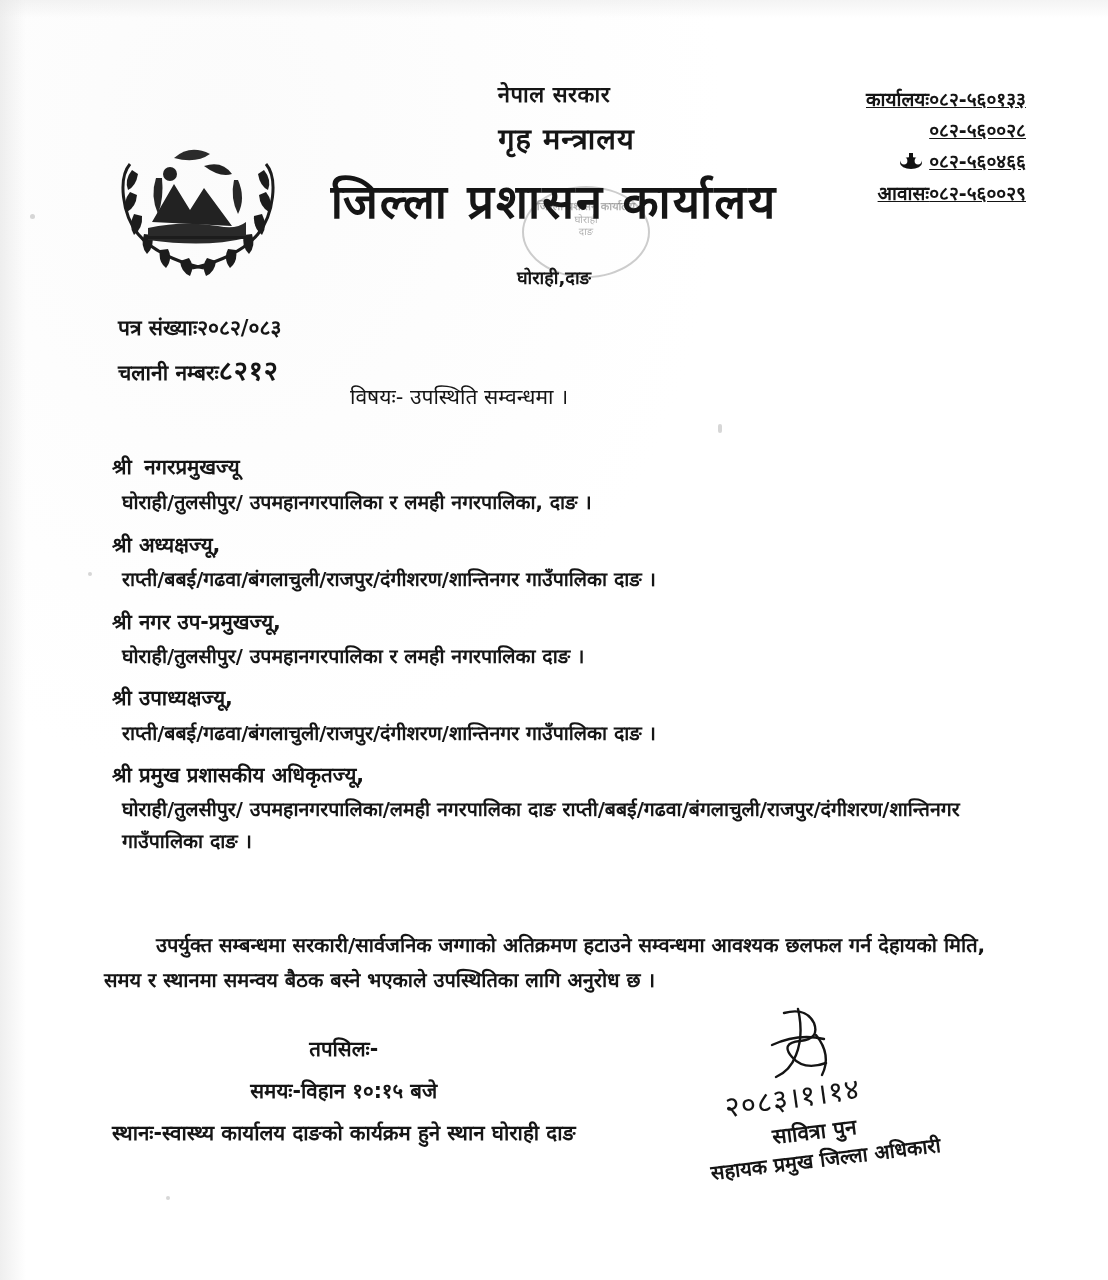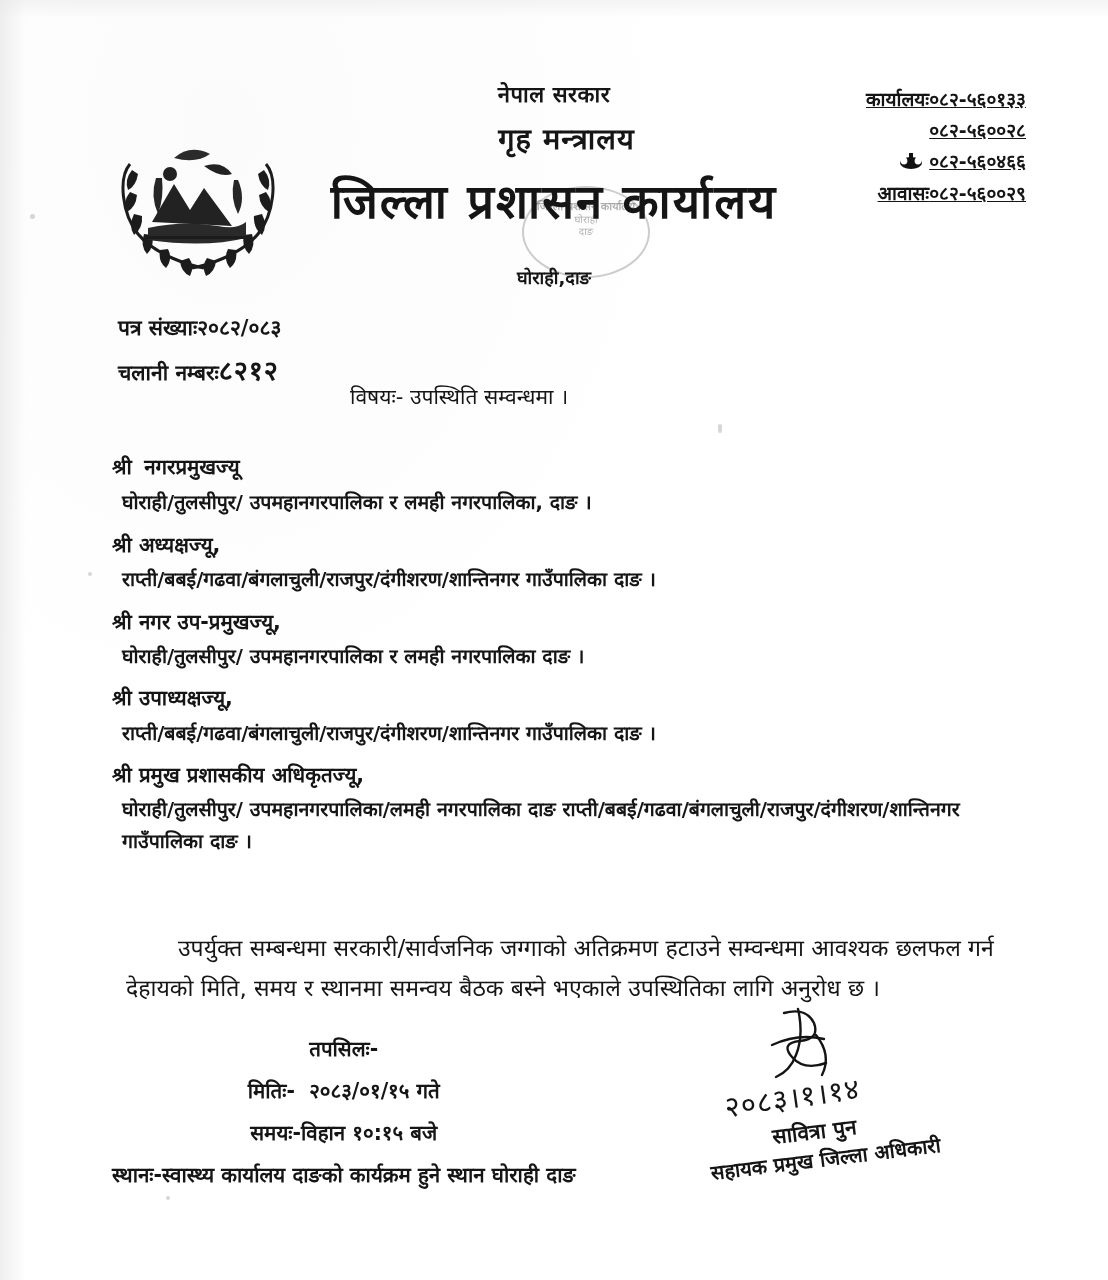--- a/index.html
+++ b/index.html
@@ -178,25 +178,25 @@
   .recipients .detail {
     font-weight: 700;
     font-size: 19.5px;
     padding-left: 10px;
     margin-top: 2px;
   }
 
   
   .body-para {
     position: absolute;
-    left: 126px;
+    left: 104px;
     top: 928px;
     width: 900px;
-    font-size: 23px;
-    font-weight: 400;
+    font-size: 20px;
+    font-weight: 700;
     line-height: 1.75;
     text-indent: 52px;
   }
 
   
   .schedule {
     position: absolute;
     left: 112px;
     top: 1028px;
     font-size: 20.5px;
@@ -363,24 +363,20 @@
 
     <div class="title">श्री प्रमुख प्रशासकीय अधिकृतज्यू,</div>
     <div class="detail">घोराही/तुलसीपुर/ उपमहानगरपालिका/लमही नगरपालिका दाङ राप्ती/बबई/गढवा/बंगलाचुली/राजपुर/दंगीशरण/शान्तिनगर गाउँपालिका दाङ ।</div>
   </div>
 
   <div class="body-para">उपर्युक्त सम्बन्धमा सरकारी/सार्वजनिक जग्गाको अतिक्रमण हटाउने सम्वन्धमा आवश्यक छलफल गर्न देहायको मिति, समय र स्थानमा समन्वय बैठक बस्ने भएकाले उपस्थितिका  लागि अनुरोध छ ।</div>
 
   <div class="schedule">
     <div>तपसिलः-</div>
     <div>
-      <span>मितिः-</span>
-      &nbsp;<span>२०८३/०१/१५ गते</span>
-    </div>
-    <div>
       <span>समयः-</span><span>विहान १०:१५ बजे</span>
     </div>
     <div>
       <span>स्थानः-</span><span>स्वास्थ्य कार्यालय दाङको कार्यक्रम हुने स्थान घोराही  दाङ</span>
     </div>
   </div>
 
   <div class="sig-block">
     <div class="sig-scribble">
       <svg width="150" height="90" viewBox="0 0 150 90" xmlns="http://www.w3.org/2000/svg">

